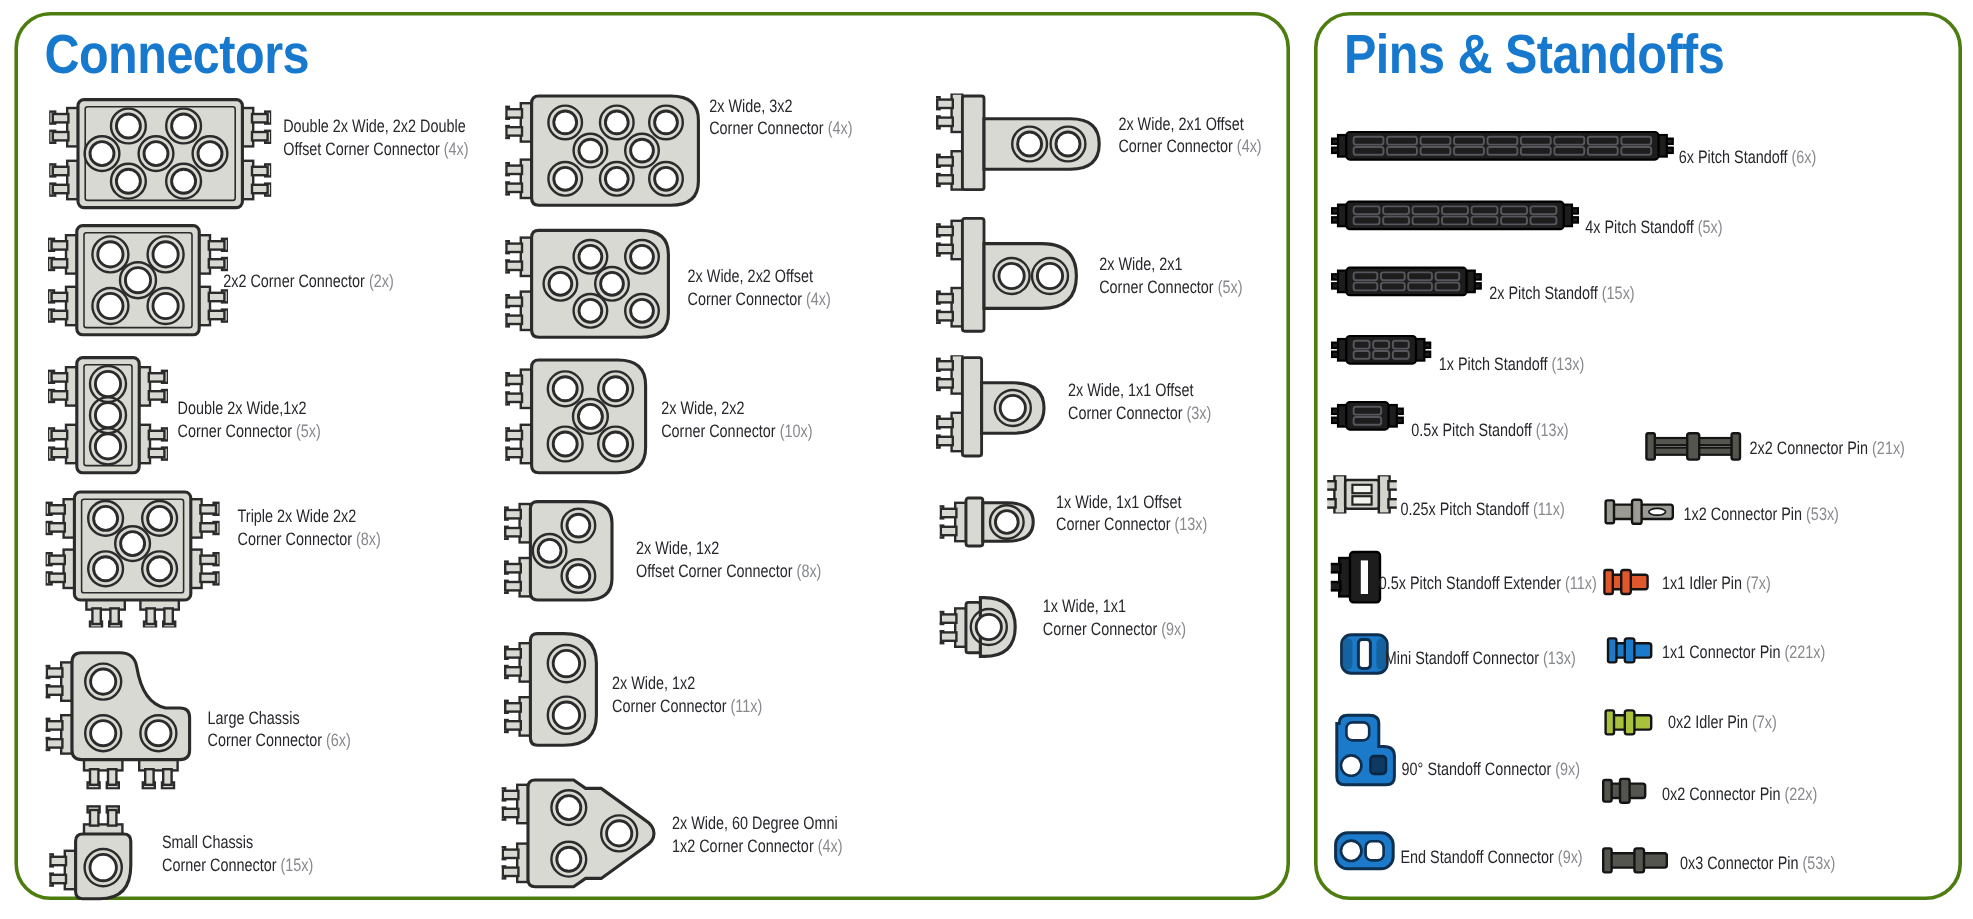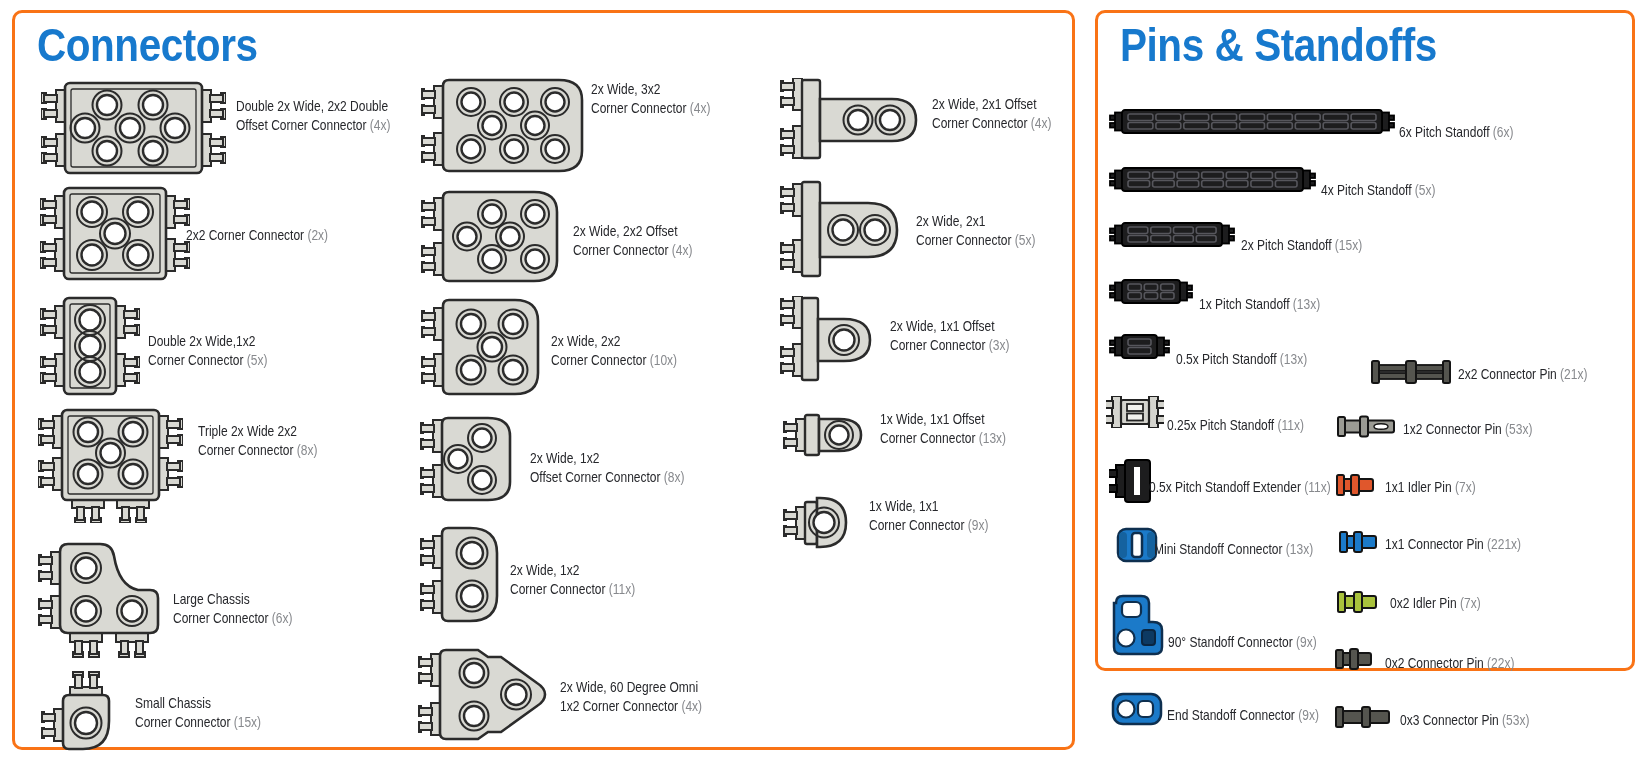--- a/index.html
+++ b/index.html
@@ -1,21 +1,21 @@
 <!DOCTYPE html>
 <html><head>
 <meta charset="utf-8">
 <style>
   *{box-sizing:border-box}
   html,body{margin:0;padding:0;background:#ffffff}
   .canvas{position:relative;width:1644px;height:766px;background:#fff;
     font-family:"Liberation Sans",sans-serif;overflow:hidden}
-  .panel{position:absolute;border:3px solid #f97316;border-radius:10px;background:#fff}
+  .panel{position:absolute;border:3px solid #4d7c0f;border-radius:30px;background:#fff}
   #panel-connectors{left:12px;top:10px;width:1063px;height:740px}
-  #panel-pins{left:1095px;top:10px;width:540px;height:661px}
+  #panel-pins{left:1095px;top:10px;width:540px;height:740px}
   .panel h1{position:absolute;left:22px;top:8px;margin:0;font-size:46px;line-height:48px;
     font-weight:700;color:#1779cd;letter-spacing:-0.5px;transform:scaleX(0.88);
     transform-origin:0 0;white-space:nowrap}
   .fig{position:absolute}
   .lbl{position:absolute;font-size:15px;line-height:19px;color:#26272b;white-space:nowrap;
     transform:scaleX(0.8);transform-origin:0 0}
   .cnt{color:#87898d}
 </style>
 </head>
 <body>

